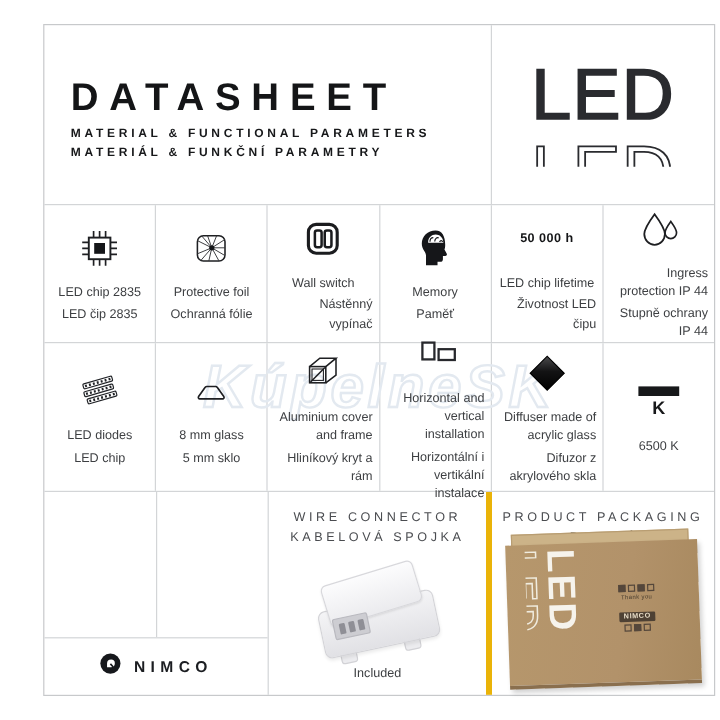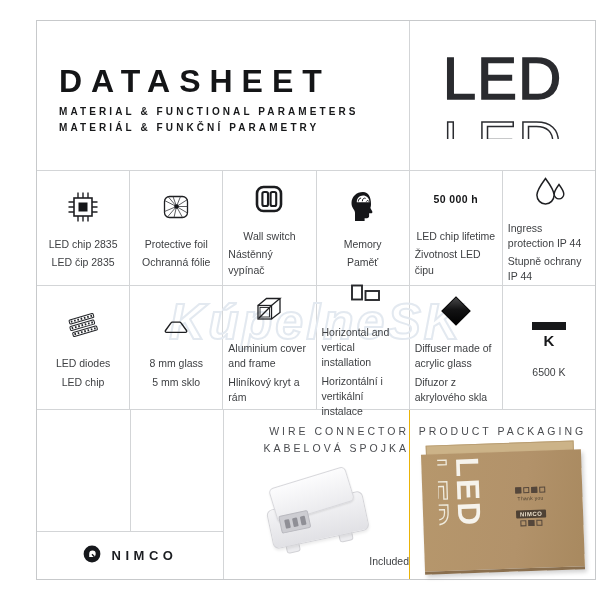--- a/index.html
+++ b/index.html
@@ -25,39 +25,39 @@
   .led-outline span {
     display:block; font-size:60px; line-height:1; letter-spacing:1px;
     color:transparent; -webkit-text-stroke:1.5px #2a2b2f; font-weight:400;
   }
   
   .row { display:flex; border-bottom:1px solid #d3d5d7; box-sizing:border-box; }
   .row1 { height:115px; } .row2 { height:124px; }
   .cell {
     flex:1; border-right:1px solid #d3d5d7; box-sizing:border-box;
     display:flex; flex-direction:column; align-items:center; justify-content:center;
-    text-align:left; padding:4px 5px;
+    text-align:right; padding:4px 5px;
   }
   .cell:last-child { border-right:none; }
   .cell > * { position:relative; z-index:2; }
   .icon { height:42px; display:flex; flex-direction:column; align-items:center; justify-content:center; margin-bottom:9px; }
   .lbl { font-size:10.5px; color:#3d3f42; line-height:1.45; }
   .lbl-cz { margin-top:3px; }
   .big-value { font-size:10.5px; font-weight:bold; letter-spacing:.4px; color:#141517; }
   .kbar { width:34px; height:8px; background:#17181a; margin-bottom:3px; }
   .kletter { font-size:15px; font-weight:bold; color:#17181a; line-height:1; }
   
   .bottom { display:flex; height:169px; box-sizing:border-box; }
   .bottom-left { width:187px; border-right:1px solid #d3d5d7; box-sizing:border-box; display:flex; flex-direction:column; }
   .bl-cells { flex:1; display:flex; }
   .bl-cell { flex:1; }
   .bl-cell:first-child { border-right:1px solid #d3d5d7; box-sizing:border-box; }
   .brand-strip { height:48px; border-top:1px solid #d3d5d7; box-sizing:border-box; display:flex; align-items:center; justify-content:center; gap:11px; }
   .brand-name { font-size:13px; font-weight:bold; letter-spacing:4.5px; color:#1b1d21; }
-  .bottom-mid { width:186px; border-right:1px solid #eab308; box-sizing:border-box; position:relative; text-align:right; padding-top:13px; }
+  .bottom-mid { width:186px; border-right:5px solid #eab308; box-sizing:border-box; position:relative; text-align:center; padding-top:13px; }
   .bottom-right { flex:1; position:relative; text-align:center; padding-top:13px; }
   .section-title { font-size:10.5px; letter-spacing:3px; color:#4a4c50; line-height:1.6; position:relative; z-index:2; }
   .note { position:absolute; bottom:9px; left:0; right:0; font-size:10.5px; color:#3d3f42; line-height:1.5; z-index:2; }
   
   .conn-wrap { position:absolute; left:50%; top:66px; width:100px; height:70px; transform:translateX(-50%) rotate(-12deg); z-index:2; }
   .conn-lid { position:absolute; left:8px; top:0; width:78px; height:34px; background:linear-gradient(#fcfcfd,#ebebee); border:1px solid #d8d8dc; border-radius:5px; transform:rotate(-5deg); box-shadow:0 1px 2px rgba(0,0,0,.10); }
   .conn-base { position:absolute; left:0; top:24px; width:96px; height:38px; background:linear-gradient(#f4f4f6,#e1e1e5); border:1px solid #d4d4d8; border-radius:6px; box-shadow:0 2px 3px rgba(0,0,0,.08); }
   .conn-term { position:absolute; left:11px; top:32px; width:28px; height:16px; background:#cdcdd2; border:1px solid #b9b9bf; border-radius:2px; display:flex; gap:3px; align-items:center; justify-content:center; }
   .conn-slot { width:5px; height:9px; background:#8f8f96; border-radius:1px; }
   .conn-ear { position:absolute; width:12px; height:9px; background:#ececef; border:1px solid #d2d2d6; border-radius:3px; top:60px; }

